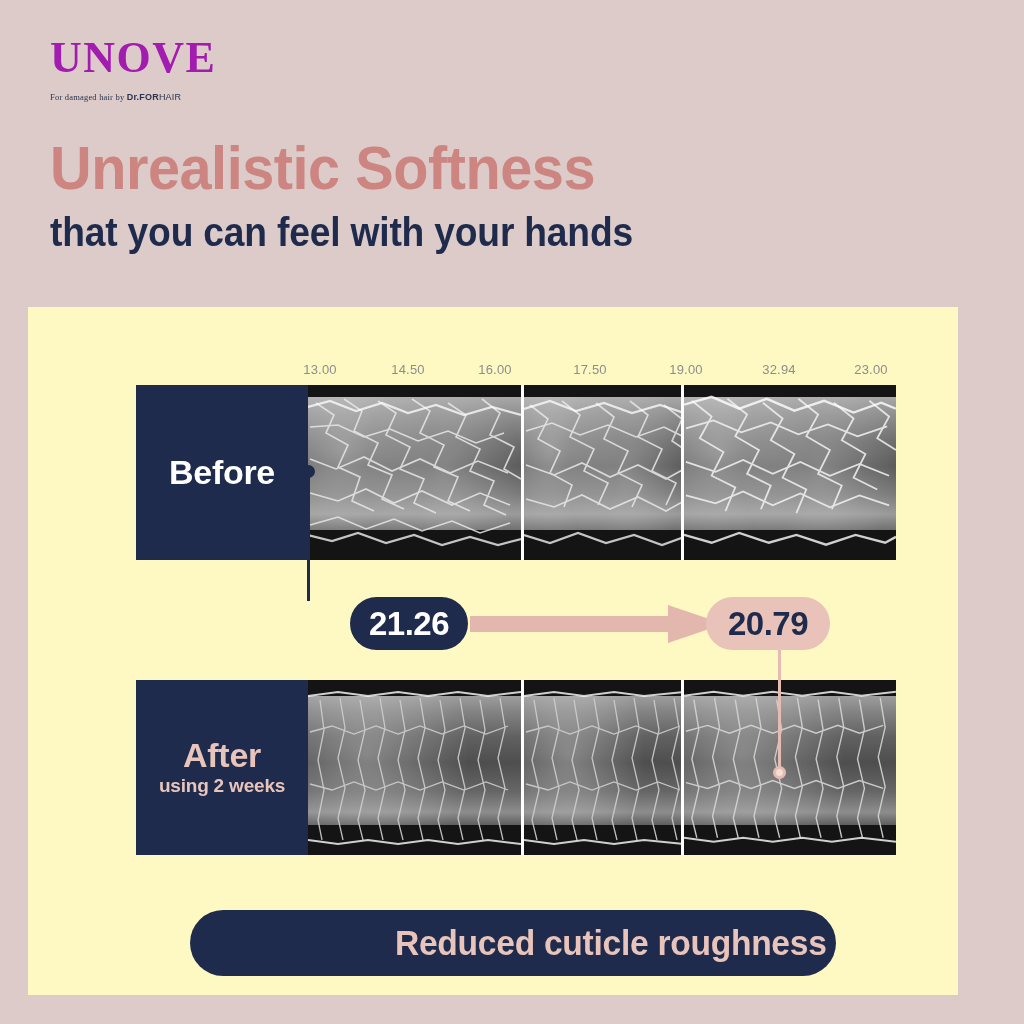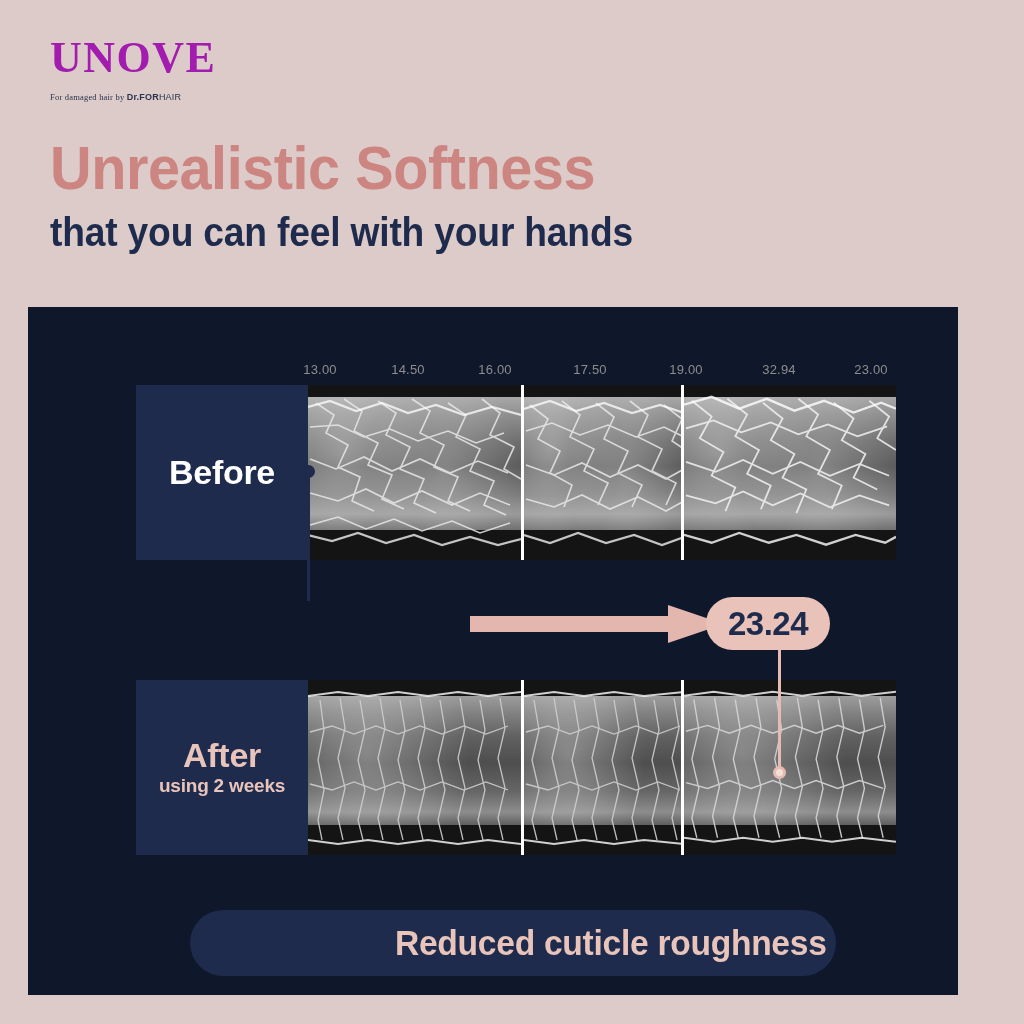--- a/index.html
+++ b/index.html
@@ -78,21 +78,21 @@
     white-space: nowrap;
   }
 
   
   .card {
     position: absolute;
     left: 28px;
     top: 307px;
     width: 930px;
     height: 688px;
-    background: #0f172a;
+    background: #fef9c3;
   }
 
   
   .axis {
     position: absolute;
     left: 0;
     top: 55px;
     width: 930px;
     height: 20px;
   }
@@ -361,27 +361,30 @@
             <path d="M0,152 L28,160 L56,150 L86,160 L114,152 L144,162 L174,152 L204,160 L215,154"></path>
           </g>
         </svg>
       </div>
     </div>
   </div>
 
   <div class="dot navy" style="left:274px; top:158px;"></div>
   <div class="leader navy" style="left:279px; top:164px; height:130px;"></div>
 
+  <div class="pill navy">
+    <span>21.26</span>
+  </div>
 
   <svg class="arrow" viewBox="0 0 254 38" preserveAspectRatio="none">
     <path d="M0,11 L198,11 L198,0 L254,19 L198,38 L198,27 L0,27 Z" fill="#e3b7ad"></path>
   </svg>
 
   <div class="pill pink">
-    <span>23.24</span>
+    <span>20.79</span>
   </div>
 
   <div class="leader pink" style="left:750px; top:343px; height:122px;"></div>
   <div class="dot pink" style="left:745px; top:459px;"></div>
 
   <div class="sem-row after">
     <div class="sem-label">
       <div class="sem-label-title pink">After</div>
       <div class="sem-label-sub">using 2 weeks</div>
     </div>

